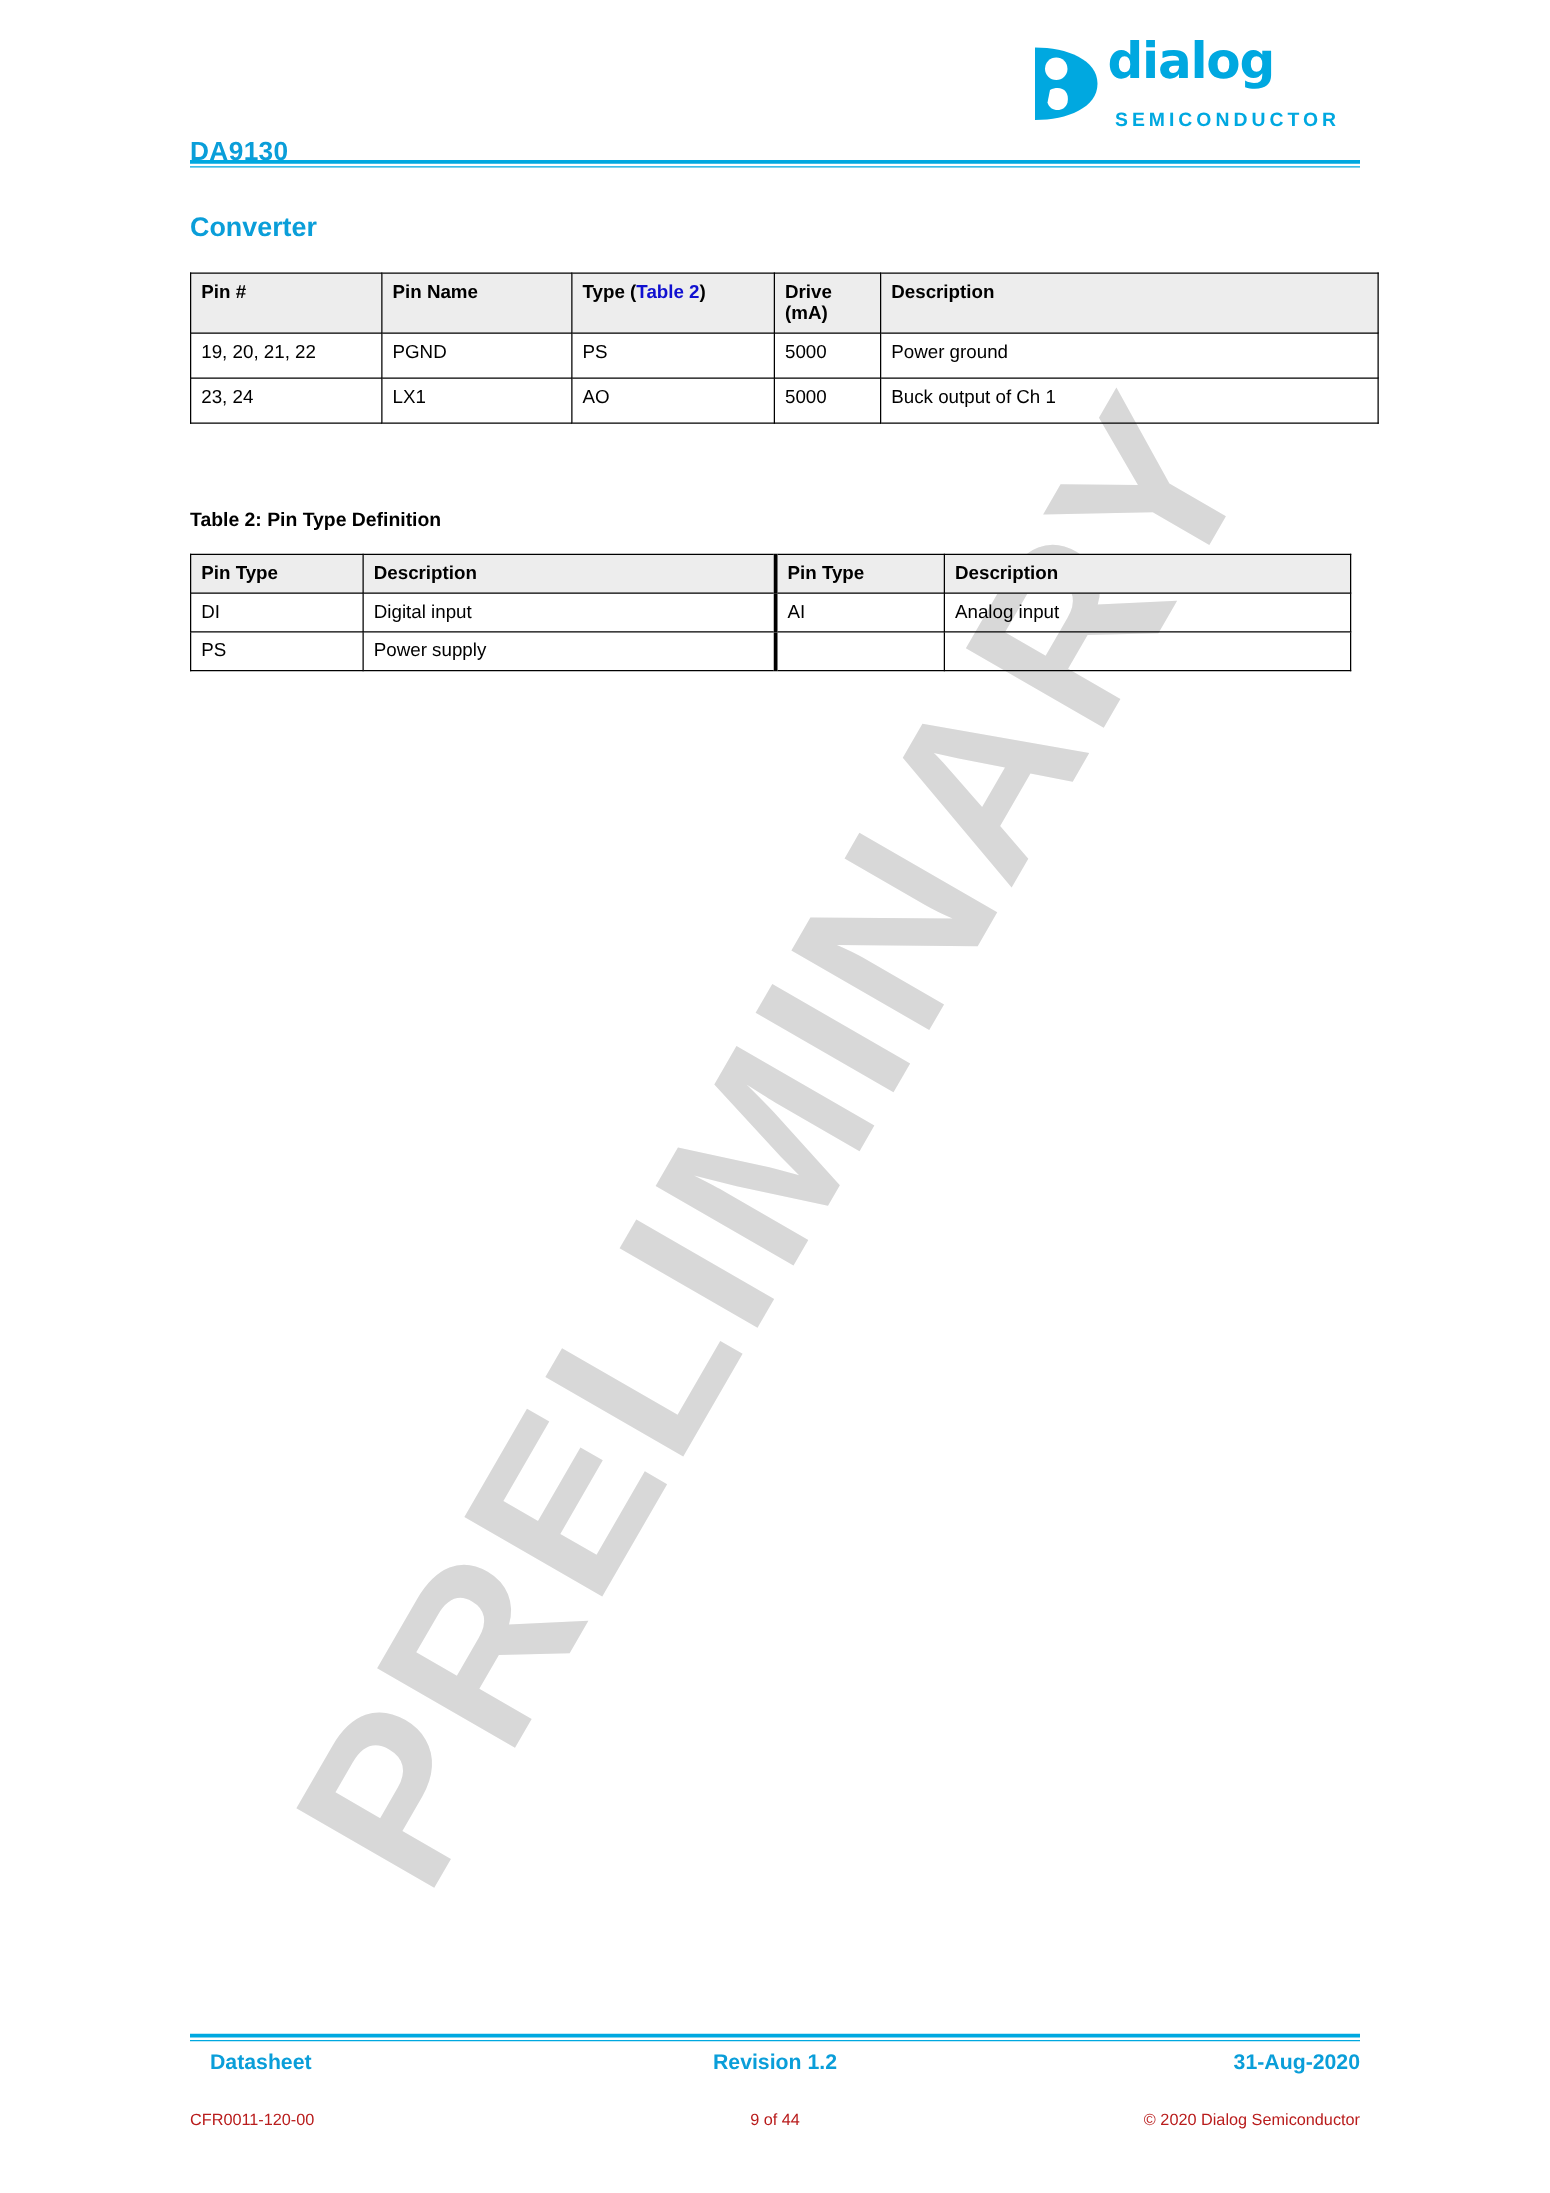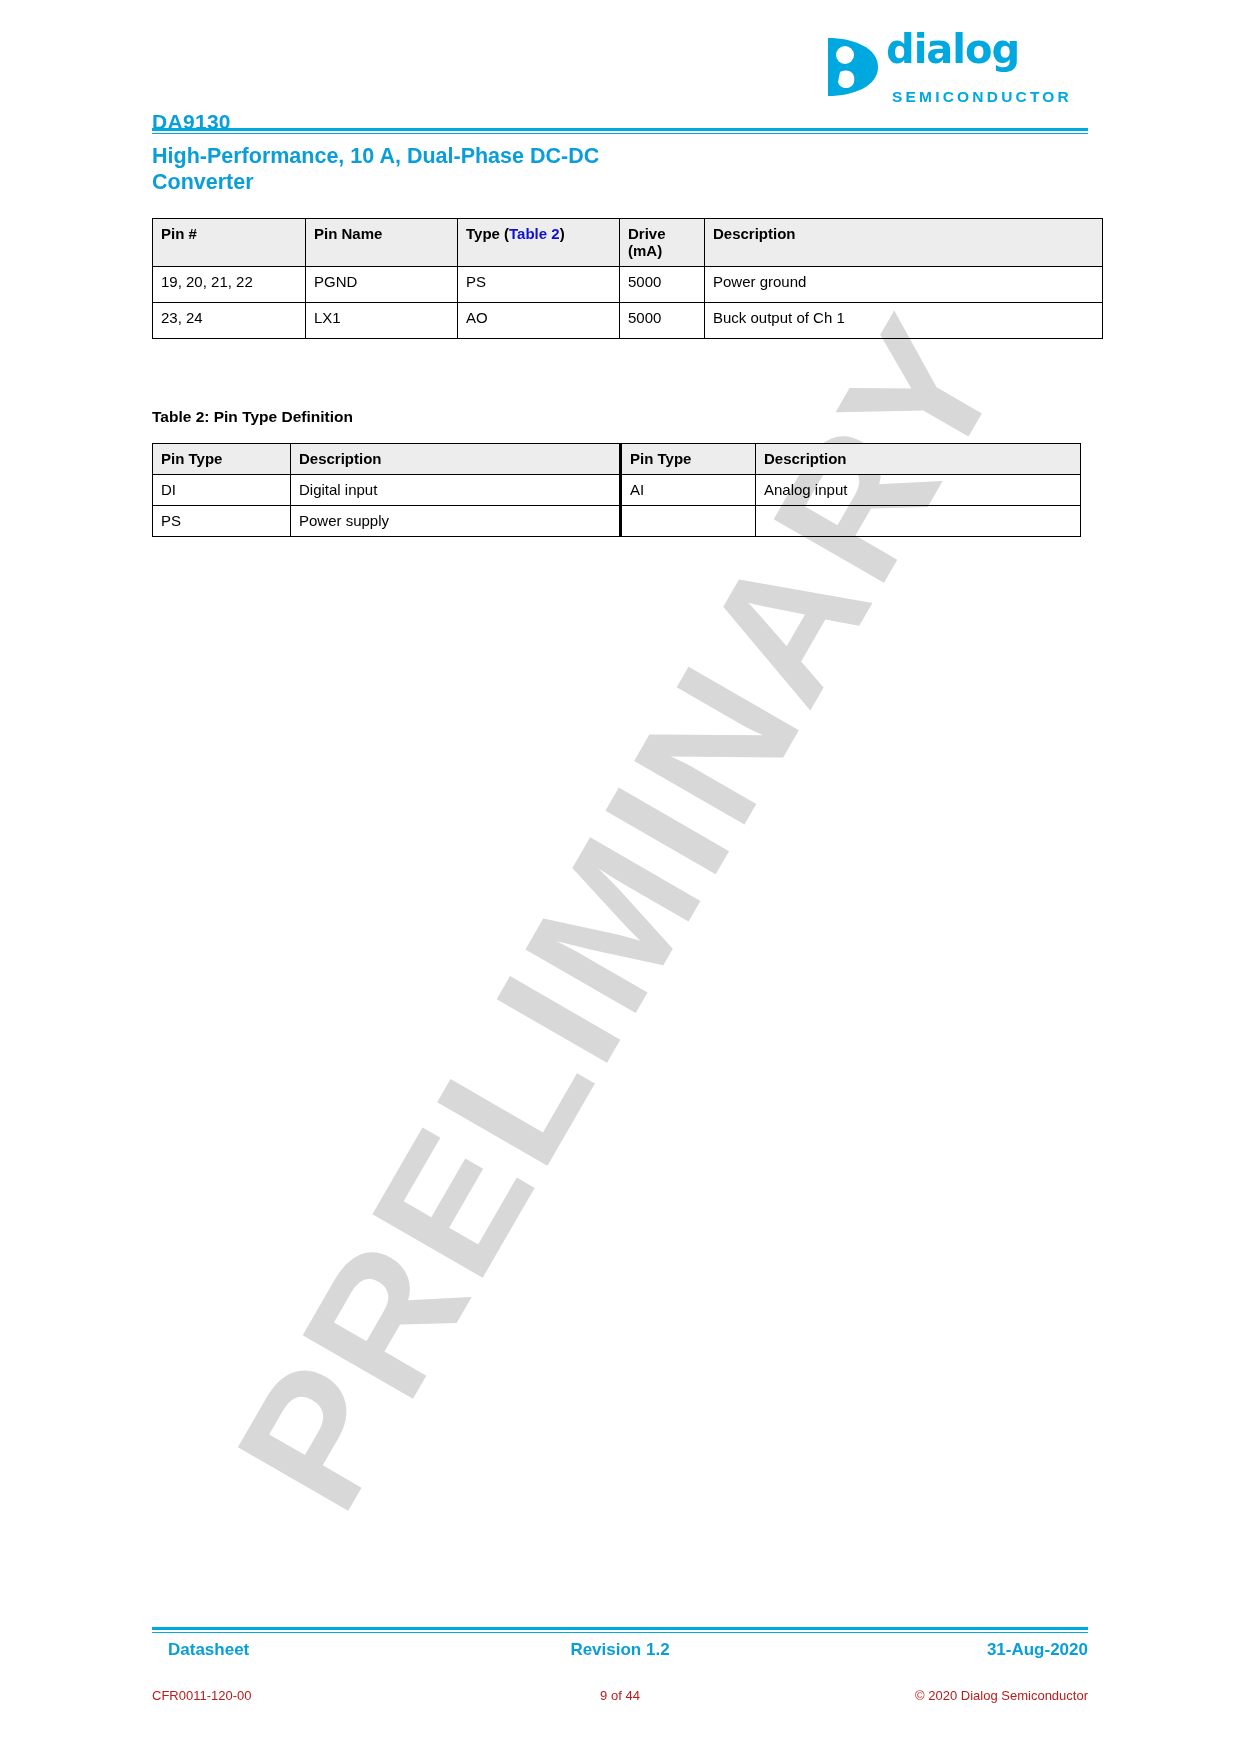--- a/index.html
+++ b/index.html
@@ -243,21 +243,21 @@
           </svg>
         </span>
         <span class="logo-text">dialog</span>
         <span class="logo-sub">SEMICONDUCTOR</span>
       </div>
     </div>
     <div class="header-rule"></div>
     <div class="header-rule2"></div>
 
     <div class="title">
-      <span>High-Performance, 10 A, Dual-Phase DC-DC</span><br>
+      <br>
       <span>Converter</span>
     </div>
 
     <table id="pin-table">
       <colgroup>
         <col style="width:153px">
         <col style="width:152px">
         <col style="width:162px">
         <col style="width:85px">
         <col style="width:398px">

